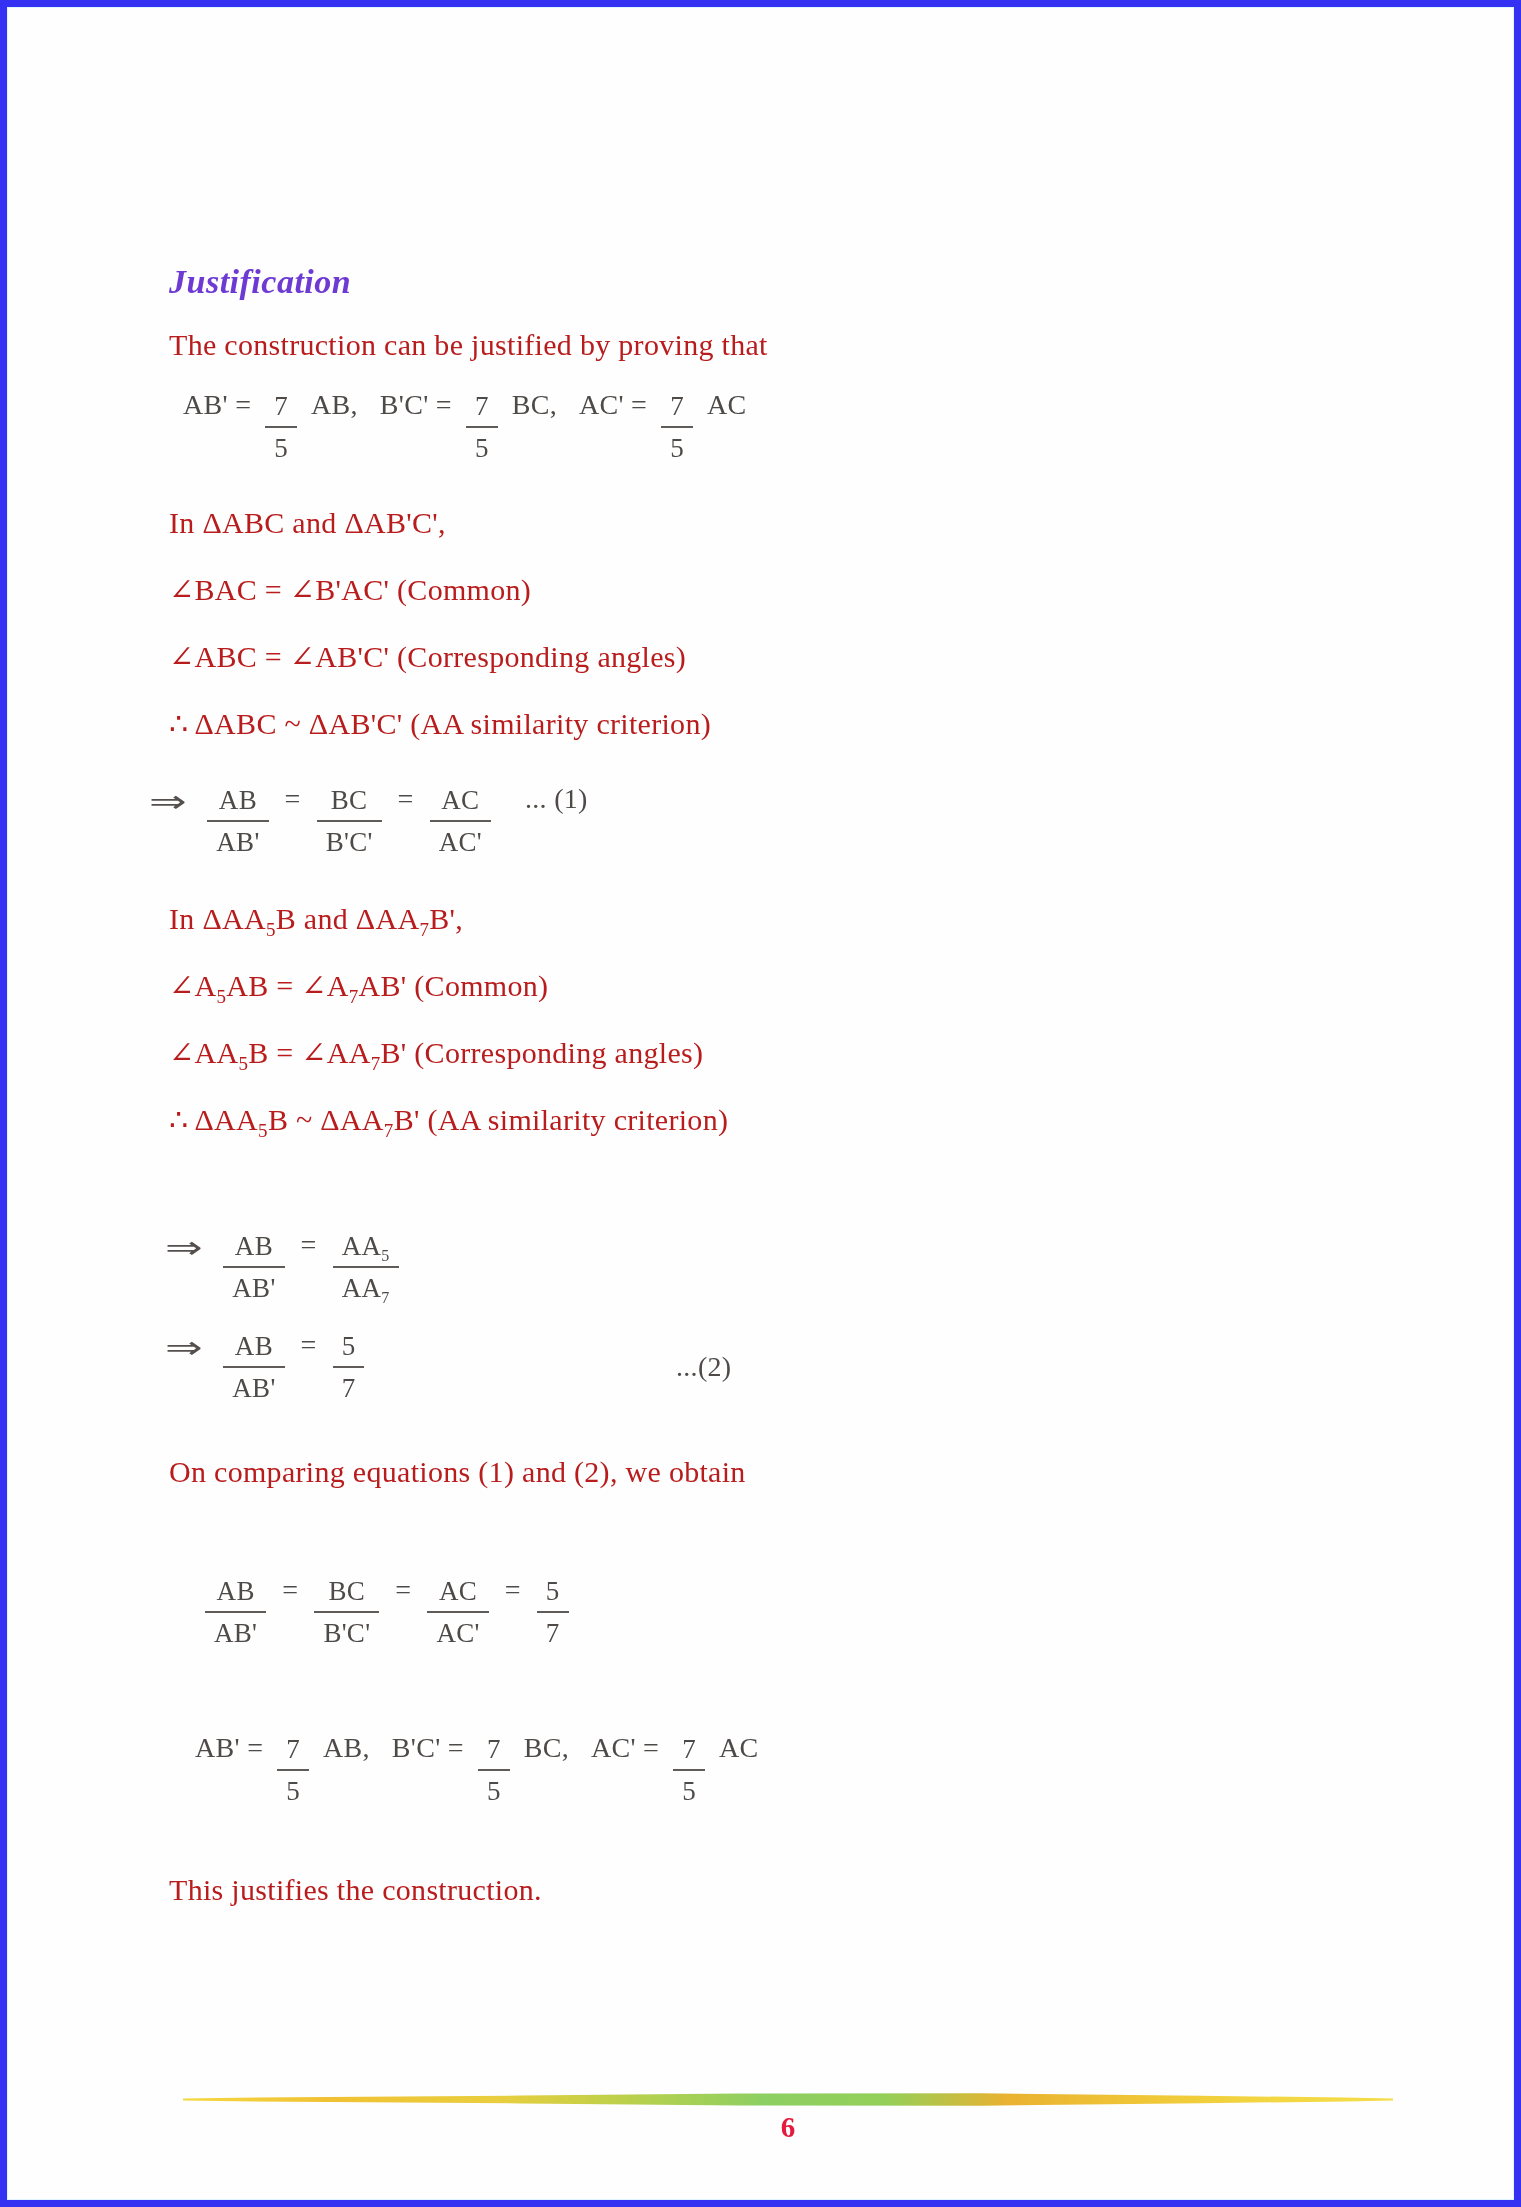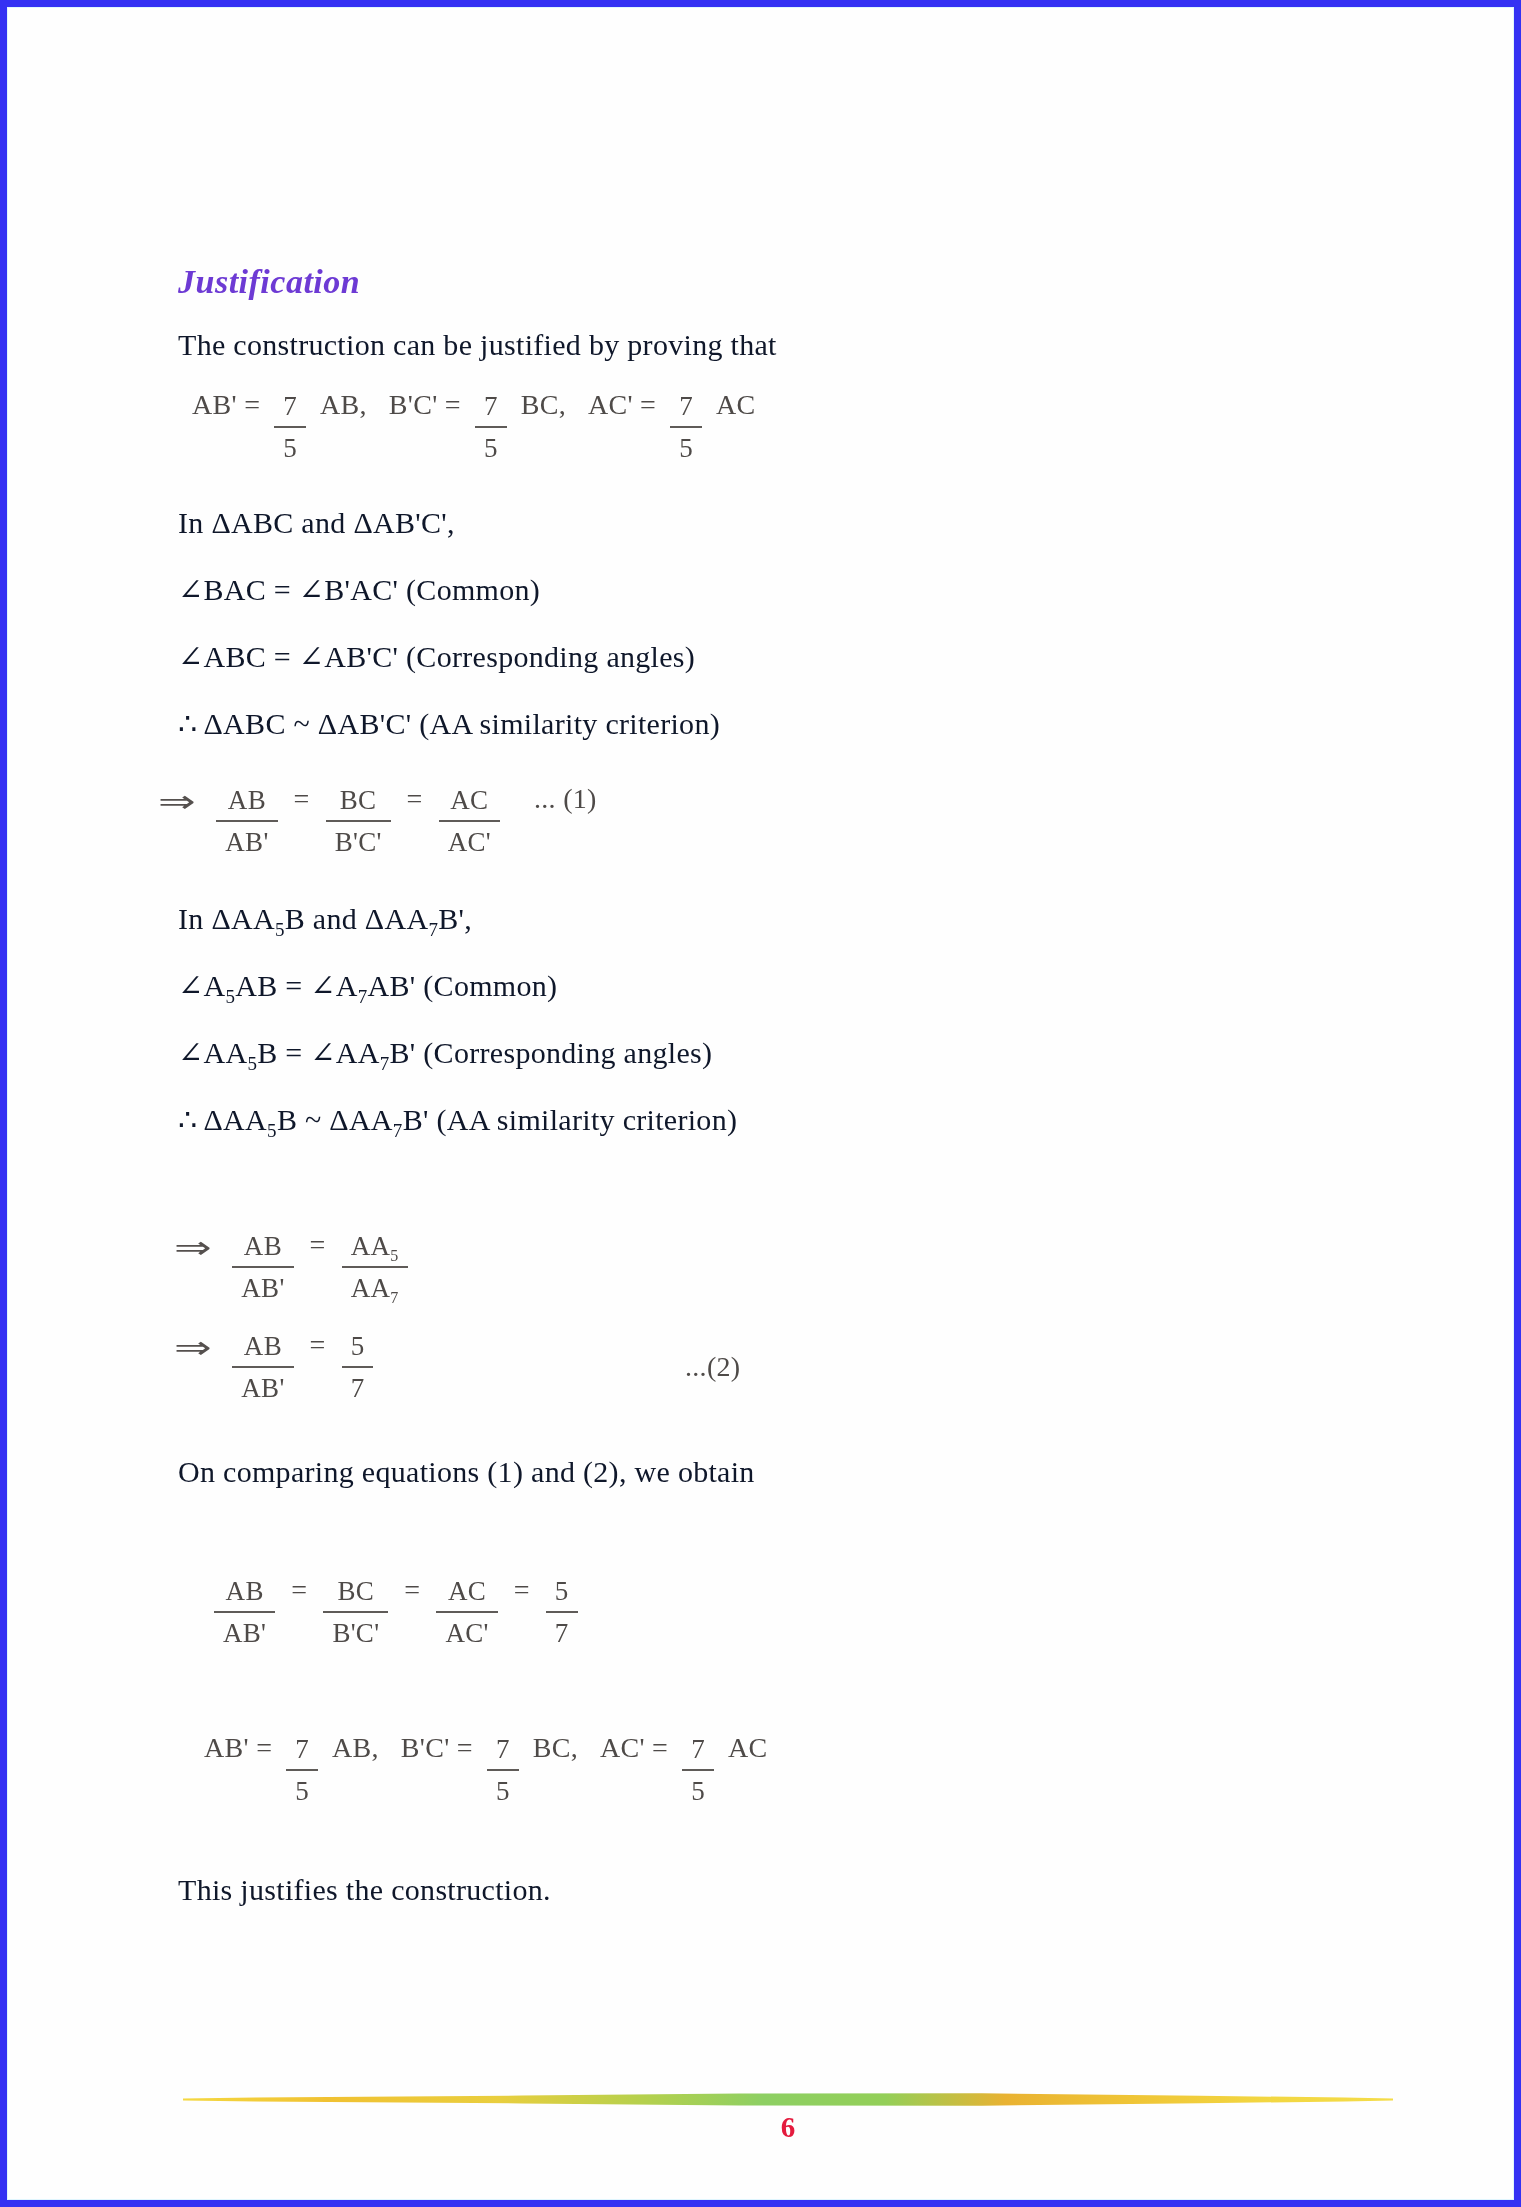--- a/index.html
+++ b/index.html
@@ -11,34 +11,34 @@
   }
   .page {
     position: absolute; inset: 0;
     box-sizing: border-box;
     border: 7px solid #3431f3;
     box-shadow: inset 0 0 0 1px #dff5fd;
     background: #fefefe;
   }
   .content {
     position: absolute;
-    left: 171px; top: 256px;
+    left: 162px; top: 256px;
     width: 1260px;
   }
   h2.justification {
     font-size: 34px; line-height: 38px;
     margin: 0 0 26px 0;
     color: #6d3ad4;
     font-style: italic; font-weight: bold;
     letter-spacing: 0.5px;
   }
   p.body {
     font-size: 30px; line-height: 36px;
     margin: 0 0 31px 0;
-    color: #0f172a;
+    color: #b91c1c;
     letter-spacing: 0.3px;
   }
   p.mb-big1 { margin-bottom: 41px; margin-top: 12px; }
   p.mb-huge { margin-bottom: 91px; }
   p.mb-cmp  { margin-bottom: 84px; }
   p.mb-intro{ margin-bottom: 26px; }
   p.last    { margin-bottom: 8px; }
   sub.s {
     font-size: 19px; line-height: 0; vertical-align: -7px;
   }

